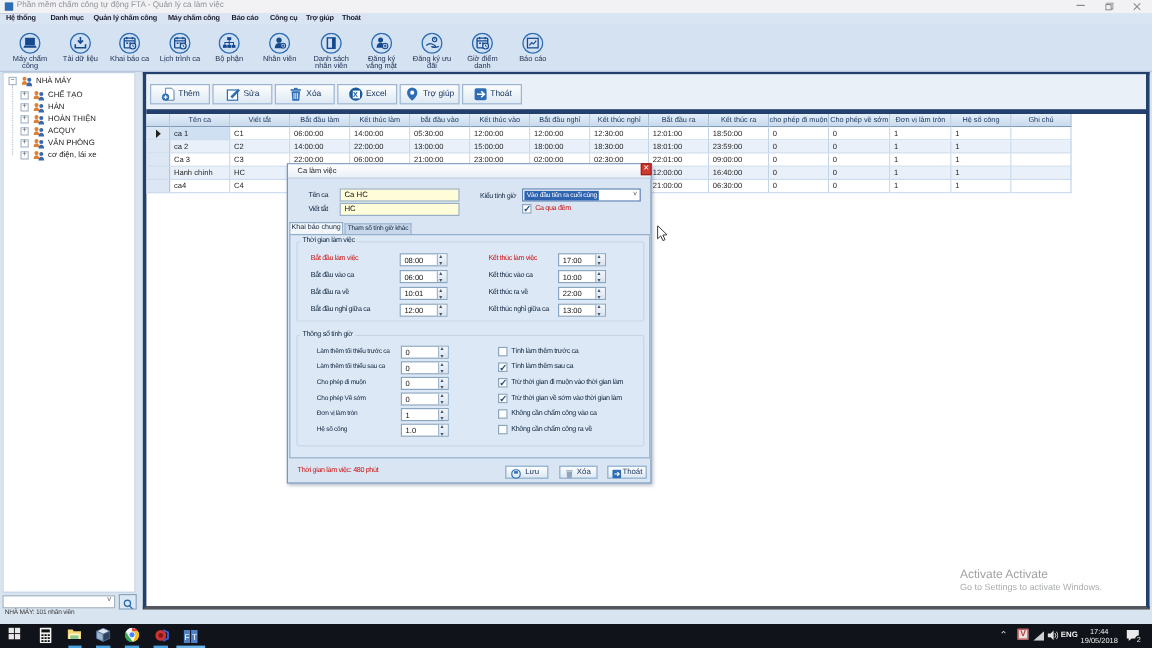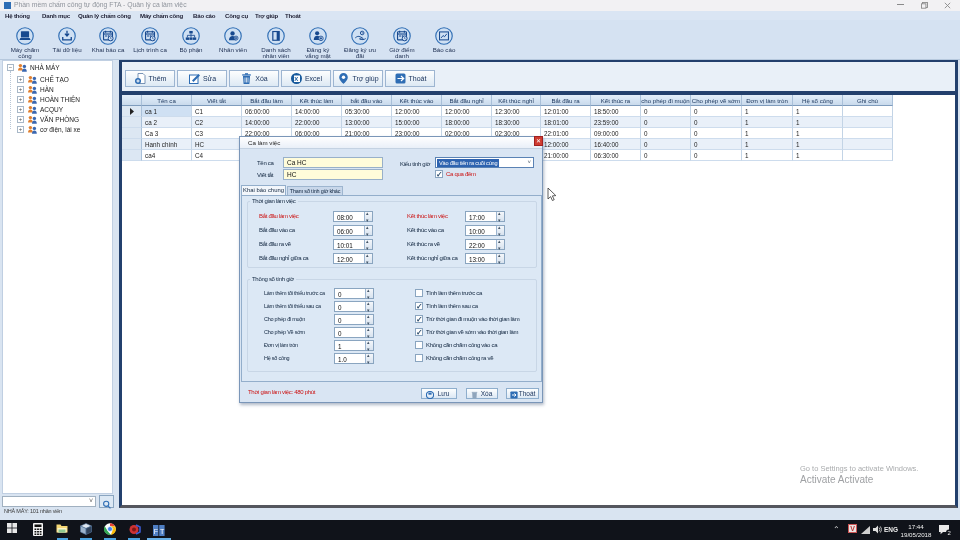--- a/index.html
+++ b/index.html
@@ -48,21 +48,21 @@
 .chk.on:before { content:"✓"; position:absolute; left:0px; top:-1px; font-size:8px; color:#2a4a6a; font-weight:bold; }
 .dbtn { position:absolute; top:251px; height:11px; background:linear-gradient(#fdfefe,#dce8f4); border:1px solid #8eaecd; font-size:6.5px; color:#16305a; text-align:center; line-height:10px; }
 .grp { position:absolute; border:1px solid #c8d6e6; border-radius:2px; }
 
 #combo { left:2px; top:496px; width:94px; height:11px; background:#fff; border:1px solid #a0b0c0; }
 #combo:after { content:"˅"; position:absolute; right:2px; top:0px; font-size:7px; color:#666; }
 #srch { left:99px; top:495px; width:15px; height:13px; background:#dce8f4; border:1px solid #8aa5c0; }
 #status { left:4px; top:508px; font-size:5.5px; letter-spacing:-0.2px; color:#3a3a3a; }
 
 #aw1 { left:800px; top:474px; font-size:10px; color:#9fa1a4; }
-#aw2 { left:800px; top:464px; font-size:7.5px; color:#aaacae; }
+#aw2 { left:800px; top:485px; font-size:7.5px; color:#aaacae; }
 
 #taskbar { left:0; top:520px; width:960px; height:20px; background:#10131a; }
 .tk { position:absolute; top:523px; }
 #fttile { left:147px; top:520px; width:24px; height:20px; background:#4a5263; }
 .runbar { position:absolute; top:538px; height:2px; background:#4aa3e0; }
 #clock { position:absolute; left:896px; top:523px; width:40px; text-align:center; font-size:6.2px; color:#efefef; line-height:7.5px; }
 
 #cursor { left:547px; top:188px; }
 </style>
 </head>

